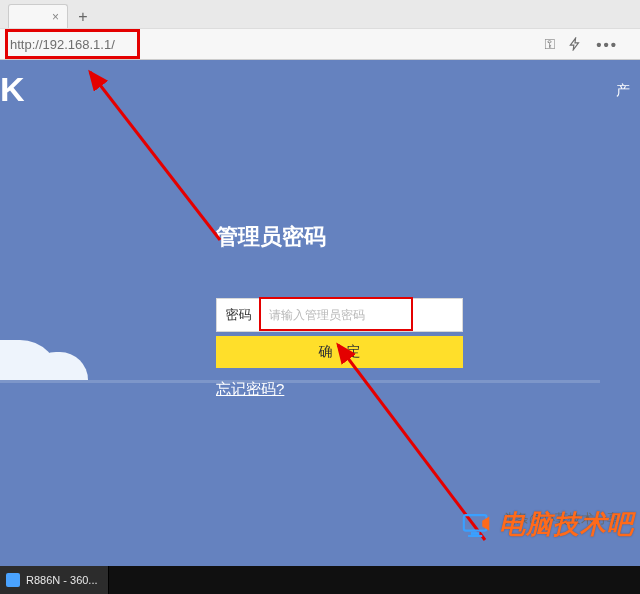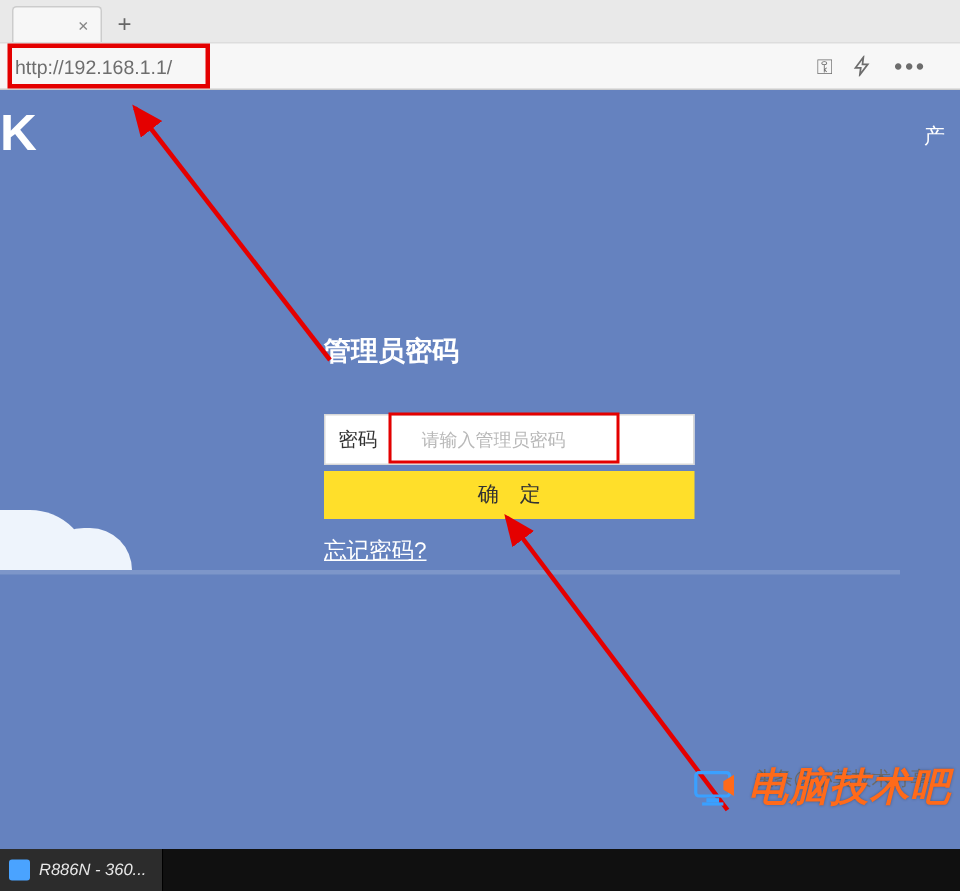--- a/index.html
+++ b/index.html
@@ -23,37 +23,37 @@
   
   .page { position: relative; width: 640px; height: 506px; background: #6582bf; overflow: hidden; }
   .logo { position: absolute; left: 0; top: 10px; font-size: 34px; font-weight: 800; color: #fff; letter-spacing: 1px; }
   .nav-right { position: absolute; right: 10px; top: 22px; color: #fff; font-size: 14px; }
 
   .cloud { position: absolute; left: -40px; top: 280px; width: 100px; height: 40px; background: #eef4fc; border-top-left-radius: 60px; border-top-right-radius: 60px; }
   .cloud::before { content: ""; position: absolute; right: -28px; top: 12px; width: 60px; height: 28px; background: #eef4fc; border-top-left-radius: 40px; border-top-right-radius: 40px; }
   .cloud-line { position: absolute; left: -40px; top: 320px; width: 640px; height: 3px; background: #eef4fc; opacity: 0.18; }
 
   .login { position: absolute; left: 216px; top: 162px; width: 247px; }
-  .title { color: #fff; font-size: 18px; font-weight: 700; margin-bottom: 30px; }
+  .title { color: #fff; font-size: 22px; font-weight: 700; margin-bottom: 46px; }
   .input-row { display: flex; height: 34px; background: #fff; border: 1px solid #d8d8d8; }
   .input-label { width: 44px; display: flex; align-items: center; justify-content: center; font-size: 13px; color: #333; border-right: 1px solid #e4e4e4; }
   .pw-wrap { flex: 1; position: relative; display: flex; align-items: center; }
-  .pw-input { width: 100%; height: 100%; border: none; outline: none; font-size: 12px; padding: 0 20px; color: #333; background: transparent; }
+  .pw-input { width: 100%; height: 100%; border: none; outline: none; font-size: 12px; padding: 0 8px; color: #333; background: transparent; }
   .pw-input::placeholder { color: #b8b8b8; }
   .pw-highlight { position: absolute; left: -2px; top: -2px; width: 154px; height: 34px; border: 2px solid #e40000; pointer-events: none; }
 
   .submit { margin-top: 4px; width: 247px; height: 32px; background: #ffdf2a; border: none; color: #333; font-size: 14px; letter-spacing: 14px; text-indent: 14px; cursor: pointer; position: relative; }
   .forgot { margin-top: 12px; color: #fff; font-size: 15px; text-decoration: underline; display: inline-block; cursor: pointer; }
 
   
   .arrow { position: absolute; pointer-events: none; }
 
   
   .taskbar { position: absolute; left: 0; bottom: 0; width: 640px; height: 28px; background: #101010; display: flex; align-items: center; }
-  .task-item { height: 28px; background: #2c2c2c; color: #e8e8e8; font-size: 11px; display: flex; align-items: center; padding: 0 10px 0 6px; gap: 6px; border-right: 1px solid #000; font-style: italic; }
+  .task-item { height: 28px; background: #2c2c2c; color: #e8e8e8; font-size: 11px; display: flex; align-items: center; padding: 0 10px 0 6px; gap: 6px; border-right: 1px solid #000; }
   .task-ico { width: 14px; height: 14px; background: #4aa3ff; border-radius: 2px; }
 
   
   .watermark { position: absolute; right: 6px; bottom: 24px; display: flex; align-items: center; gap: 4px; pointer-events: none; }
   .wm-text { font-size: 26px; font-weight: 800; color: #ff6a1a; font-style: italic; letter-spacing: 1px; text-shadow: 0 0 2px rgba(0,0,0,0.3); }
   .wm-ico svg { width: 34px; height: 30px; display: block; }
   .tt-small { position: absolute; right: 20px; bottom: 38px; font-size: 13px; color: #6b6b6b; }
 </style>
 </head>
 <body>

